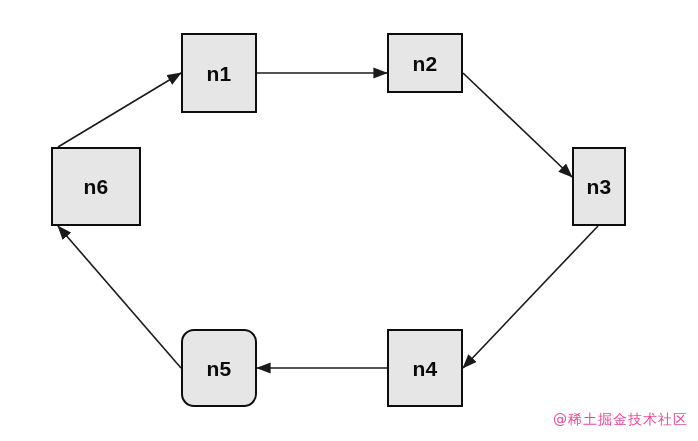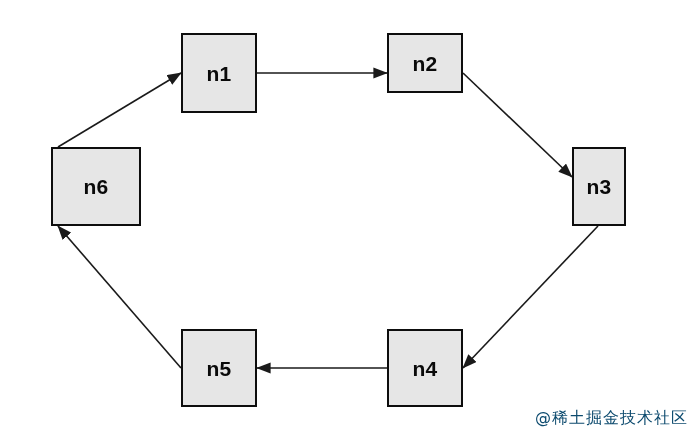--- a/index.html
+++ b/index.html
@@ -45,22 +45,22 @@
     color: #0a0a0a;
     line-height: 1;
     letter-spacing: 0.2px;
     user-select: none;
   }
   #watermark {
     position: absolute;
     right: 10px;
     bottom: 12px;
     font-family: "DejaVu Sans", sans-serif;
-    font-size: 16px;
-    color: #0c4a6e;
+    font-size: 14px;
+    color: #ec4899;
     letter-spacing: 1px;
     white-space: nowrap;
     user-select: none;
   }
 </style>
 </head>
 <body>
 
 <div id="diagram-canvas">
 
@@ -85,21 +85,21 @@
   </div>
   <div class="node-box" style="left: 387px; top: 33px; width: 76px; height: 60px; background: rgb(230, 230, 230); border-color: rgb(13, 13, 13);">
     <span class="node-label">n2</span>
   </div>
   <div class="node-box" style="left: 572px; top: 147px; width: 54px; height: 79px; background: rgb(230, 230, 230); border-color: rgb(13, 13, 13);">
     <span class="node-label">n3</span>
   </div>
   <div class="node-box" style="left: 387px; top: 329px; width: 76px; height: 78px; background: rgb(230, 230, 230); border-color: rgb(13, 13, 13);">
     <span class="node-label">n4</span>
   </div>
-  <div class="node-box" style="left: 181px; top: 329px; width: 76px; height: 78px; background: rgb(230, 230, 230); border-color: rgb(13, 13, 13);">
+  <div class="node-box" style="left: 181px; top: 329px; width: 76px; height: 78px; background: rgb(230, 230, 230); border-color: rgb(13, 13, 13); border-radius: 13px;">
     <span class="node-label">n5</span>
   </div>
   <div class="node-box" style="left: 15px; top: 147px; width: 90px; height: 79px; background: rgb(230, 230, 230); border-color: rgb(13, 13, 13); margin-left: 36px;">
     <span class="node-label">n6</span>
   </div>
 
   <div id="watermark">@稀土掘金技术社区</div>
 
 </div>
 

